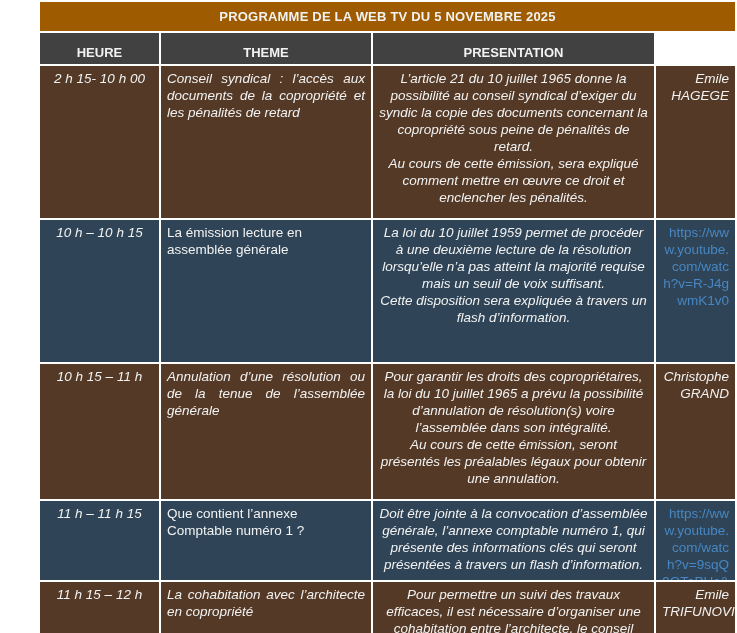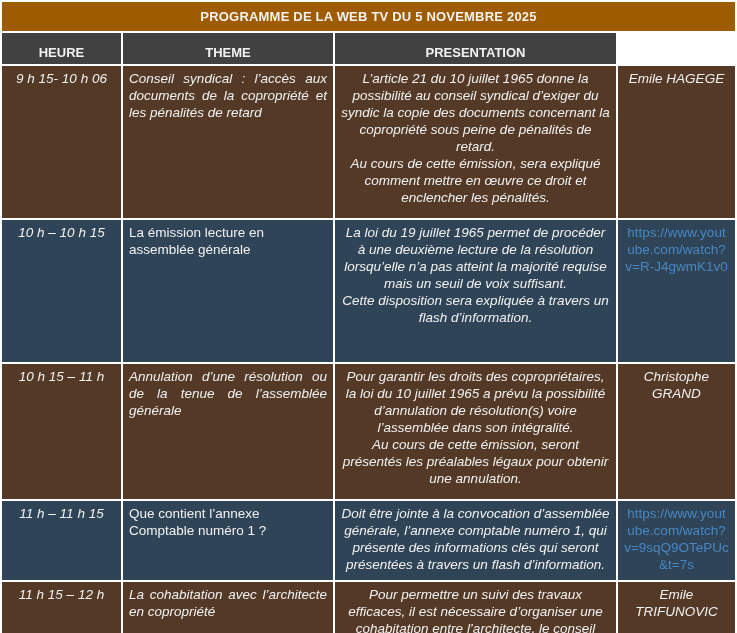--- a/index.html
+++ b/index.html
@@ -2,71 +2,71 @@
 <html style="--title-bg: #9E5B00; --header-bg: #414141; --row-brown: #533926; --row-slate: #2F4456; --link: #4787C3; --text: #F2F2F2;"><head>
 <meta charset="utf-8">
 <style>
   html,body{margin:0;padding:0;background:#fff;}
   .doc{
     width:737px;height:633px;box-sizing:border-box;
     background:#fff;
     font-family:"Liberation Sans","DejaVu Sans",sans-serif;
     display:flex;flex-direction:column;gap:2px;padding:2px;
   }
-  .row{display:grid;grid-template-columns:119px 210px 281px 1fr;gap:2px;background:#fff;flex:0 0 auto;}
+  .row{display:grid;grid-template-columns:119px 210px 281px 1fr;gap:2px;background:#fff;flex:0 0 auto;margin-left:38px;}
   .row.single{grid-template-columns:1fr;}
   .cell{box-sizing:border-box;color:var(--text);overflow:hidden;}
   .h-title{height:29px}.h-head{height:31px}
   .h-r0{height:152px}.h-r1{height:142px}.h-r2{height:135px}.h-r3{height:79px}.h-r4{height:58px}.h-strip{height:5px}
   .title-cell{
     background:var(--title-bg);display:flex;align-items:center;justify-content:center;
     font-weight:bold;font-size:13px;letter-spacing:.2px;
   }
   .head-cell{
     background:var(--header-bg);display:flex;align-items:center;justify-content:center;
     font-weight:bold;font-size:13px;padding-top:8px;
   }
   .brown{background:var(--row-brown);}
   .slate{background:var(--row-slate);}
   .cell.body{font-size:13.5px;font-style:italic;padding:4px 6px;line-height:1.26;}
   .heure{text-align:center;}
   .theme{text-align:justify;}
   .theme.plain{font-style:normal;text-align:left;}
   .pres{text-align:center;white-space:pre-line;}
-  .personne{text-align:center;}
+  .personne{text-align:right;}
   .link{color:var(--link);font-style:normal;text-decoration:none;word-break:break-all;cursor:pointer;}
   .strip-cell{padding:0;}
 </style>
 </head>
 <body>
 
 <div class="doc">
 
   <div class="row single h-title">
     <div class="cell title-cell">PROGRAMME DE LA WEB TV DU 5 NOVEMBRE 2025</div>
   </div>
 
   <div class="row h-head">
     <div class="cell head-cell">HEURE</div>
     <div class="cell head-cell">THEME</div>
     <div class="cell head-cell">PRESENTATION</div>
   </div>
 
   <div class="row h-r0">
-    <div class="cell body brown heure">9 h 15- 10 h 06</div>
+    <div class="cell body brown heure">2 h 15- 10 h 00</div>
     <div class="cell body brown theme">Conseil syndical : l’accès aux documents de la copropriété et les pénalités de retard</div>
     <div class="cell body brown pres">L’article 21 du 10 juillet 1965 donne la possibilité au conseil syndical d’exiger du syndic la copie des documents concernant la copropriété sous peine de pénalités de retard.
 Au cours de cette émission, sera expliqué comment mettre en œuvre ce droit et enclencher les pénalités.</div>
     <div class="cell body brown personne">Emile HAGEGE</div>
   </div>
 
   <div class="row h-r1">
     <div class="cell body slate heure">10 h – 10 h 15</div>
     <div class="cell body slate theme plain">La émission lecture en assemblée générale</div>
-    <div class="cell body slate pres">La loi du 19 juillet 1965 permet de procéder à une deuxième lecture de la résolution lorsqu’elle n’a pas atteint la majorité requise mais un seuil de voix suffisant.
+    <div class="cell body slate pres">La loi du 10 juillet 1959 permet de procéder à une deuxième lecture de la résolution lorsqu’elle n’a pas atteint la majorité requise mais un seuil de voix suffisant.
 Cette disposition sera expliquée à travers un flash d’information.</div>
     <div class="cell body slate personne"><a class="link">https://www.youtube.com/watch?v=R-J4gwmK1v0</a></div>
   </div>
 
   <div class="row h-r2">
     <div class="cell body brown heure">10 h 15 – 11 h</div>
     <div class="cell body brown theme">Annulation d’une résolution ou de la tenue de l’assemblée générale</div>
     <div class="cell body brown pres">Pour garantir les droits des copropriétaires, la loi du 10 juillet 1965 a prévu la possibilité d’annulation de résolution(s) voire l’assemblée dans son intégralité.
 Au cours de cette émission, seront présentés les préalables légaux pour obtenir une annulation.</div>
     <div class="cell body brown personne">Christophe GRAND</div>

